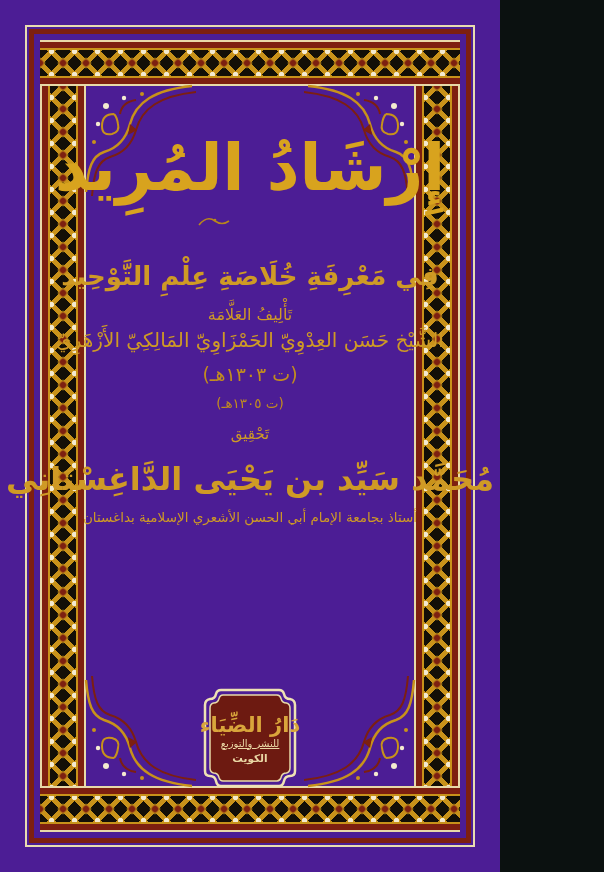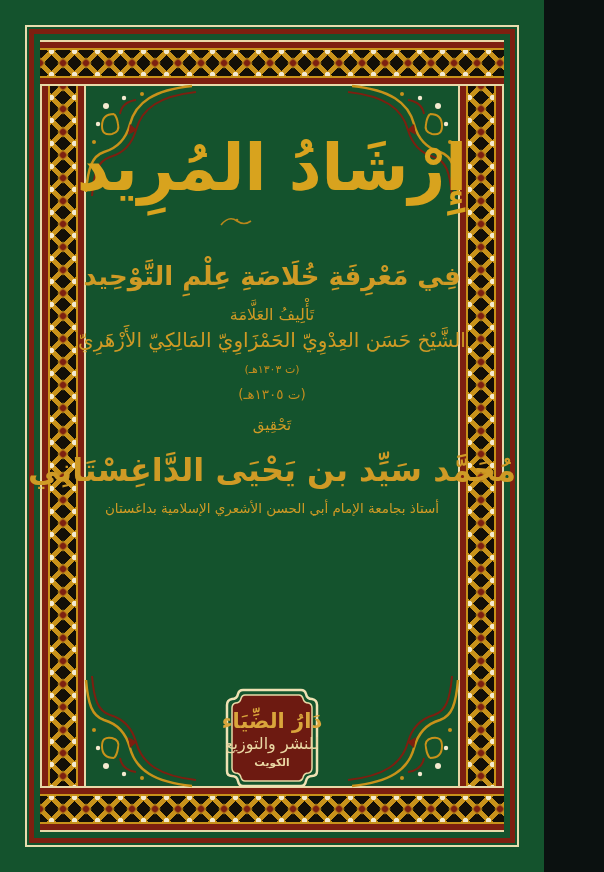--- a/index.html
+++ b/index.html
@@ -1,18 +1,18 @@
 <!DOCTYPE html>
 <html lang="ar"><head>
 <meta charset="utf-8">
 <style>
   html,body{margin:0;padding:0;background:#0b1110;}
   .cover{
-    position:relative; width:544px; height:872px; overflow:hidden;
-    background:#14532d;
+    position:relative; width:500px; height:872px; overflow:hidden;
+    background:#4c1d95;
     font-family:"DejaVu Sans", sans-serif;
   }
   
   .frame-cream{position:absolute; inset:25px; border:2px solid #e9dcae; pointer-events:none;}
   .frame-maroon{position:absolute; inset:29px; border:5px solid #7d1f10; pointer-events:none;}
   
   .band{
     position:absolute;
     background-color:#130f07;
     background-image:
@@ -50,40 +50,40 @@
   .content{
     position:absolute; left:95px; right:95px; top:95px; bottom:88px;
     display:flex; flex-direction:column; align-items:center;
     text-align:center; direction:rtl; color:#cf9a25;
   }
   .main-title{font-size:64px; line-height:1.35; font-weight:bold; color:#d8a31e; margin:30px 0 0 0; white-space:nowrap;}
   .flourish{margin:4px 0 0 0; transform:translateX(-36px); height:14px;}
   .subtitle{font-size:26px; font-weight:bold; margin-top:32px; white-space:nowrap;}
   .author-intro{font-size:16px; margin-top:14px;}
   .author-name{font-size:20px; font-weight:normal; margin-top:4px; white-space:nowrap;}
-  .death-date{font-size:11px; color:#c28d1f; margin-top:11px;}
+  .death-date{font-size:19px; color:#c28d1f; margin-top:11px;}
   .hashiya-intro{font-size:19px; font-weight:bold; margin-top:14px;}
   .hashiya-title{font-size:25px; font-weight:bold; color:#d8a31e; margin-top:8px; white-space:nowrap;}
   .hashiya-author{font-size:17px; font-weight:bold; margin-top:28px; white-space:nowrap;}
   .death-date2{font-size:13.5px; color:#c28d1f; margin-top:10px;}
   .editor-intro{font-size:15px; margin-top:14px;}
   .editor-name{font-size:32px; font-weight:bold; margin-top:17px; white-space:nowrap;}
   .editor-affiliation{font-size:13.5px; margin-top:11px; white-space:nowrap;}
   
   .logo{
     position:absolute; left:50%; top:688px; transform:translateX(-50%);
     width:122px; height:100px;
   }
   .logo svg{position:absolute; inset:0;}
   .logo-text{
     position:absolute; inset:0; display:flex; flex-direction:column;
     align-items:center; justify-content:center; direction:rtl; text-align:center;
   }
   .logo-name{font-size:21px; font-weight:bold; color:#d9a53b; line-height:1.1; margin-top:2px;}
-  .logo-tagline{font-size:16px; color:#ead7a4; }
+  .logo-tagline{font-size:10px; color:#ead7a4; text-decoration:underline;}
   .logo-city{font-size:10.5px; font-weight:bold; color:#ead7a4; margin-top:3px;}
 </style>
 </head>
 <body>
 
 <div class="cover">
 
   <div class="frame-cream"></div>
   <div class="frame-maroon"></div>
 

